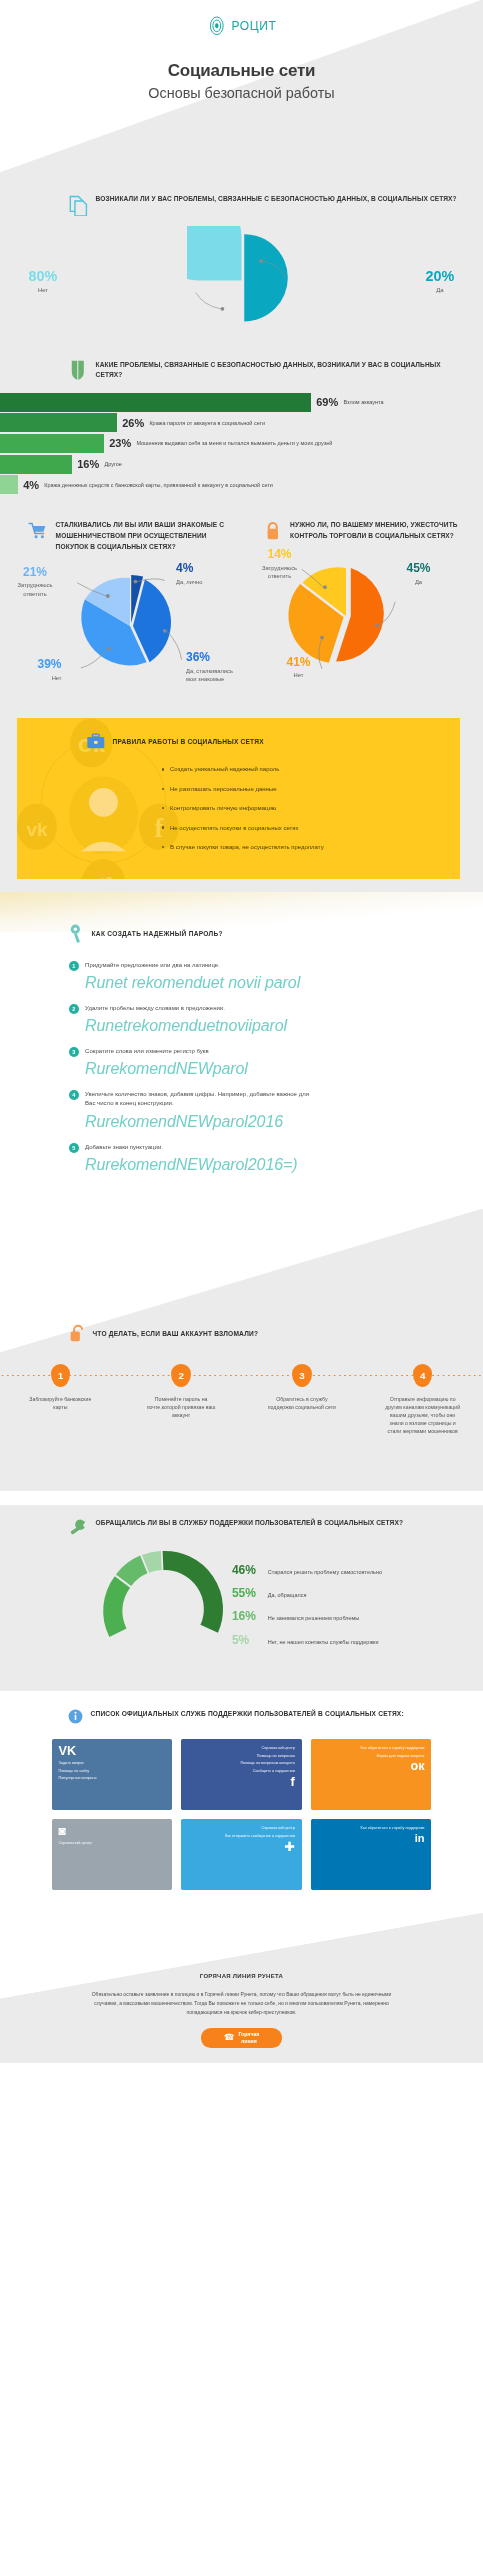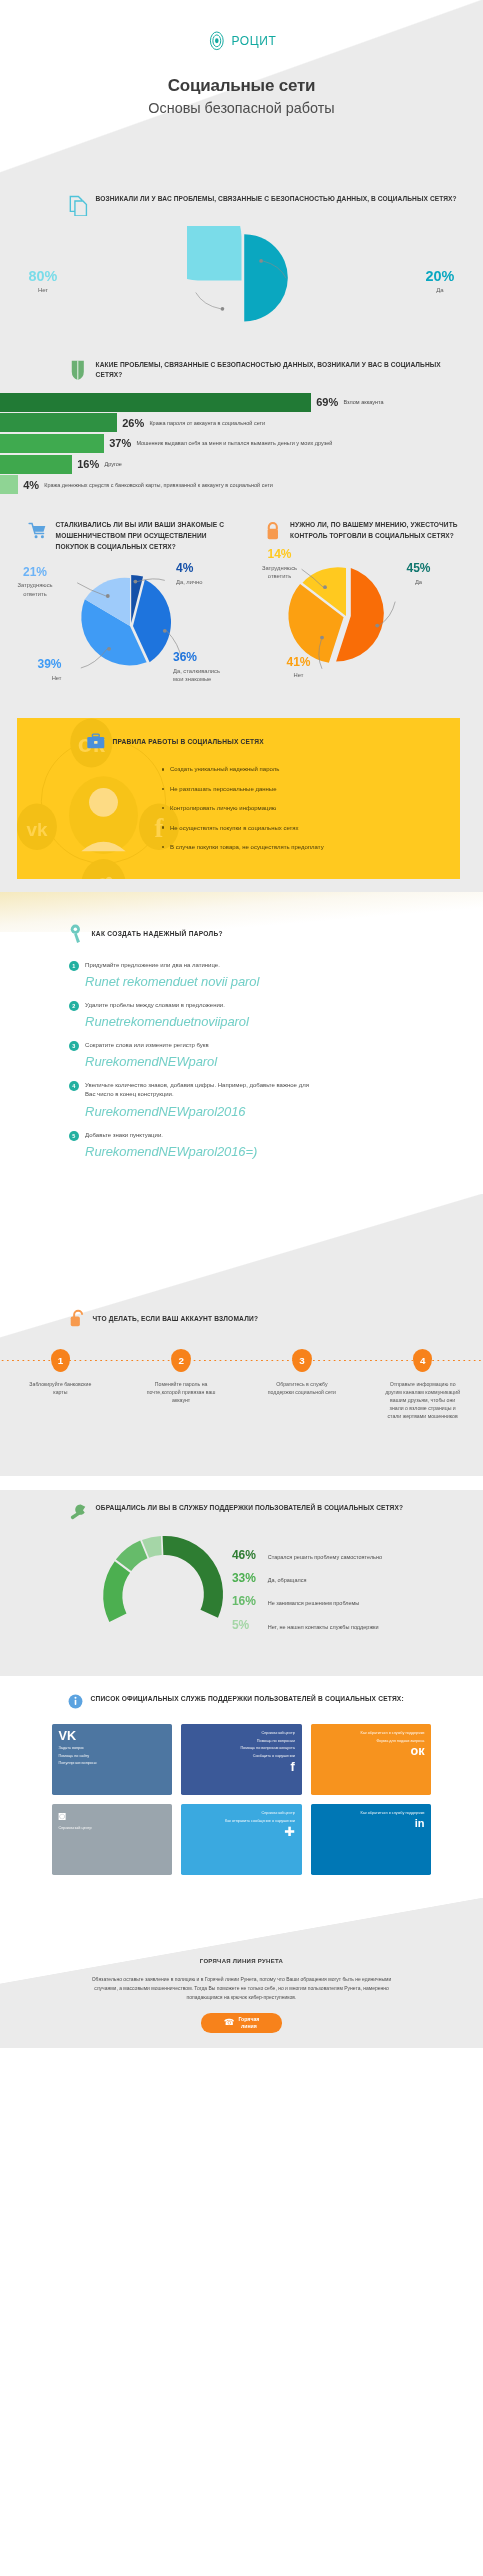--- a/index.html
+++ b/index.html
@@ -19,21 +19,21 @@
     background: #ffffff;
     overflow: hidden;
   }
   .header .diag {
     position: absolute;
     left: 0; top: 0; width: 100%; height: 100%;
     background: linear-gradient(to bottom right, #ffffff 0%, #ffffff 49.6%, #ebebeb 50%, #ebebeb 100%);
   }
   .logo-row {
     position: relative;
-    padding-top: 31px;
+    padding-top: 16px;
     display: flex;
     align-items: center;
     justify-content: center;
     gap: 5.2px;
   }
   .logo-mark { width: 19.6px; height: 19.6px; display:block; }
   .logo-text {
     font-size: 12px;
     letter-spacing: 0.6px;
     color: #12a9a0;
@@ -167,21 +167,21 @@
     flex: 0 0 auto;
     width: 9.8px; height: 9.8px; border-radius: 50%;
     background: #23b0a0; color: #fff;
     font-size: 5.5px; font-weight: bold;
     display: flex; align-items: center; justify-content: center;
     margin-top: 0.6px;
   }
   .step-body { max-width: 230px; }
   .step-txt { font-size: 6px; color: #4c4c4c; line-height: 1.6; }
   .step-ex {
-    font-size: 13px; font-style: italic; font-weight: 300;
+    font-size: 16px; font-style: italic; font-weight: 300;
     color: #72cfc7; margin-top: 4px; letter-spacing: -0.1px;
   }
 
   
   .hack-sec { position: relative; background: #ffffff; overflow: hidden; padding-bottom: 19.6px; }
   .hack-diag {
     position: absolute; left: 0; top: 0; width: 100%; height: 144px;
     background: linear-gradient(to bottom right, #ffffff 0%, #ffffff 49.6%, #ebebeb 50%, #ebebeb 100%);
   }
   .hack-grey { position: absolute; left:0; top:144px; width:100%; height: 138px; background:#ebebeb; }
@@ -339,21 +339,21 @@
           <div class="bar-pct">69%</div>
           <div class="bar-lbl">Взлом аккаунта</div>
         </div>
         <div class="bar-row">
           <div class="bar-fill" style="width: 117px; background: rgb(46, 145, 66);"></div>
           <div class="bar-pct">26%</div>
           <div class="bar-lbl">Кража пароля от аккаунта в социальной сети</div>
         </div>
         <div class="bar-row">
           <div class="bar-fill" style="width: 104px; background: rgb(63, 170, 79);"></div>
-          <div class="bar-pct">37%</div>
+          <div class="bar-pct">23%</div>
           <div class="bar-lbl">Мошенник выдавал себя за меня и пытался выманить деньги у моих друзей</div>
         </div>
         <div class="bar-row">
           <div class="bar-fill" style="width: 72px; background: rgb(63, 168, 77);"></div>
           <div class="bar-pct">16%</div>
           <div class="bar-lbl">Другое</div>
         </div>
         <div class="bar-row">
           <div class="bar-fill" style="width: 18px; background: rgb(143, 212, 148);"></div>
           <div class="bar-pct">4%</div>
@@ -402,21 +402,21 @@
         <div class="pie-txt" style="left:6px;top:11.5px;width:58px;text-align:center">
           <span class="pie-pct" style="color:#6cb3f7">21%</span>
           <span>Затрудняюсь<br>ответить</span>
         </div>
 
         <div class="pie-txt" style="left:176px;top:8px;width:58px;text-align:left">
           <span class="pie-pct" style="color:#1550a8">4%</span>
           <span>Да, лично</span>
         </div>
 
-        <div class="pie-txt" style="left:173px;top:97px;width:68px;text-align:left">
+        <div class="pie-txt" style="left:186px;top:97px;width:68px;text-align:left">
           <span class="pie-pct" style="color:#1e74dd">36%</span>
           <span>Да, сталкивались<br>мои знакомые</span>
         </div>
 
         <div class="pie-txt" style="left:3.5px;top:104px;width:58px;text-align:right">
           <span class="pie-pct" style="color:#3f9bf5">39%</span>
           <span>Нет</span>
         </div>
       </div>
     </div>
@@ -611,21 +611,21 @@
         </g>
         <path d="M188 150 A86 86 0 0 1 33 155" fill="none" stroke="#2e7d32" stroke-width="34" stroke-opacity="0"></path>
       </svg>
 
       <div class="gauge-legend">
           <div class="gl-row">
             <div class="gl-pct" style="color: rgb(46, 125, 50);">46%</div>
             <div class="gl-txt">Старался решить проблему самостоятельно</div>
           </div>
           <div class="gl-row">
-            <div class="gl-pct" style="color: rgb(76, 175, 80);">33%</div>
+            <div class="gl-pct" style="color: rgb(76, 175, 80);">55%</div>
             <div class="gl-txt">Да, обращался</div>
           </div>
           <div class="gl-row">
             <div class="gl-pct" style="color: rgb(102, 187, 106);">16%</div>
             <div class="gl-txt">Не занимался решением проблемы</div>
           </div>
           <div class="gl-row">
             <div class="gl-pct" style="color: rgb(165, 214, 167);">5%</div>
             <div class="gl-txt">Нет, не нашел контакты службы поддержки</div>
           </div>

